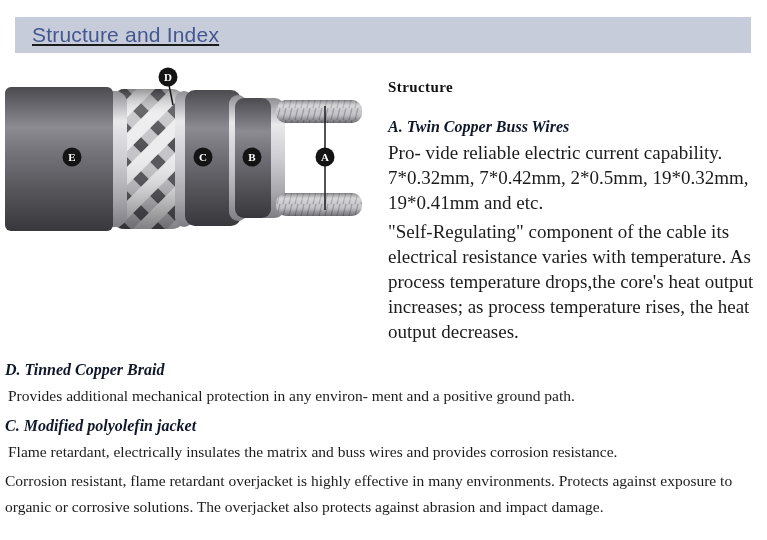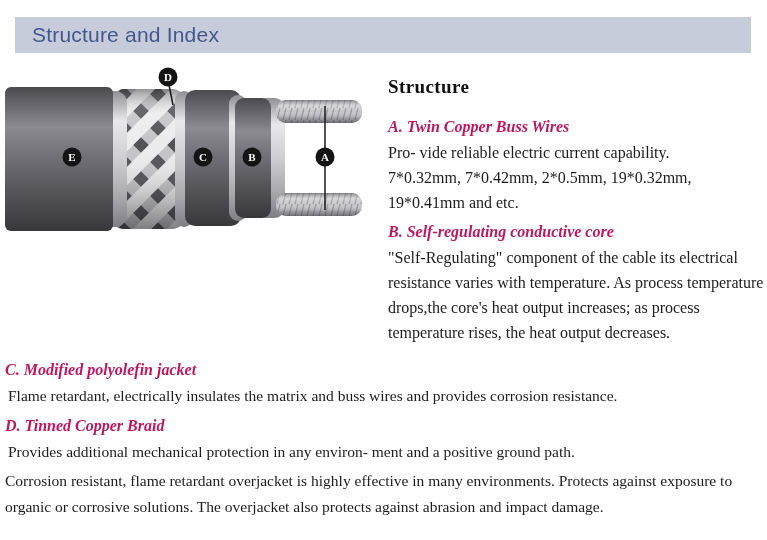--- a/index.html
+++ b/index.html
@@ -1,35 +1,35 @@
 <!DOCTYPE html>
 <html style="--header_bg: #c6ccda; --header_text: #44588f; --label_circle: #141414; --label_letter: #ffffff;"><head>
 <meta charset="utf-8">
 <style>
   html,body{margin:0;padding:0;background:#fff;}
   .page{position:relative;width:767px;height:540px;background:#fff;overflow:hidden;
         font-family:"Liberation Serif", serif;color:#1c1c1c;}
 
   
   .header-bar{position:absolute;left:15px;top:17px;width:736px;height:36px;
-              background:var(--header_bg,#c6ccda);}
+              background:var(--header_bg,#c6ccda);text-decoration:underline;}
   .header-title{font-family:"Liberation Sans", sans-serif;font-size:21px;
                 color:var(--header_text,#44588f);line-height:36px;padding-left:17px;
                 font-weight:normal;letter-spacing:.2px;}
 
   
   .figure{position:absolute;left:5px;top:60px;width:375px;height:178px;}
 
   
   .right-col{position:absolute;left:388px;top:74px;width:380px;}
-  .right-col h2{font-size:19px;line-height:26px;font-weight:bold;margin:0 0 14px 0;
+  .right-col h2{font-size:15px;line-height:26px;font-weight:bold;margin:0 0 14px 0;
                 color:#111;letter-spacing:.4px;}
   .item{margin:0 0 4px 0;}
-  .item-title{font-size:16px;line-height:26px;font-weight:bold;font-style:italic;color:#be185d;}
-  .item-body p{font-size:16px;line-height:25px;margin:0;color:#1c1c1c;}
+  .item-title{font-size:16px;line-height:26px;font-weight:bold;font-style:italic;color:#0f172a;}
+  .item-body p{font-size:19px;line-height:25px;margin:0;color:#1c1c1c;}
 
   
   .bottom{position:absolute;left:5px;top:357px;width:757px;}
   .bottom .item-title{line-height:26px;}
   .bottom .item-body p{font-size:15.5px;line-height:25.5px;}
   .bottom .indent p{padding-left:3px;}
 </style>
 </head>
 <body>
 
@@ -139,38 +139,37 @@
 
     <div class="item">
       <div class="item-title">A. Twin Copper Buss Wires</div>
       <div class="item-body">
         <p>Pro- vide reliable electric current capability.</p>
         <p>7*0.32mm, 7*0.42mm, 2*0.5mm, 19*0.32mm, 19*0.41mm and etc.</p>
       </div>
     </div>
 
     <div class="item">
-      <div class="item-title">B. Self-regulating conductive core</div>
       <div class="item-body">
         <p>"Self-Regulating" component of the cable its electrical resistance varies with temperature. As process temperature drops,the core's heat output increases; as process temperature rises, the heat output decreases.</p>
       </div>
     </div>
   </div>
 
   <div class="bottom">
     <div class="item">
+      <div class="item-title">D. Tinned Copper Braid</div>
+      <div class="item-body indent">
+        <p>Provides additional mechanical protection in any environ- ment and a positive ground path.</p>
+      </div>
+    </div>
+    <div class="item">
       <div class="item-title">C. Modified polyolefin jacket</div>
       <div class="item-body indent">
         <p>Flame retardant, electrically insulates the matrix and buss wires and provides corrosion resistance.</p>
-      </div>
-    </div>
-    <div class="item">
-      <div class="item-title">D. Tinned Copper Braid</div>
-      <div class="item-body indent">
-        <p>Provides additional mechanical protection in any environ- ment and a positive ground path.</p>
       </div>
     </div>
     <div class="item">
       <div class="item-body">
         <p>Corrosion resistant, flame retardant overjacket is highly effective in many environments. Protects against exposure to organic or corrosive solutions. The overjacket also protects against abrasion and impact damage.</p>
       </div>
     </div>
   </div>
 
 </div>

